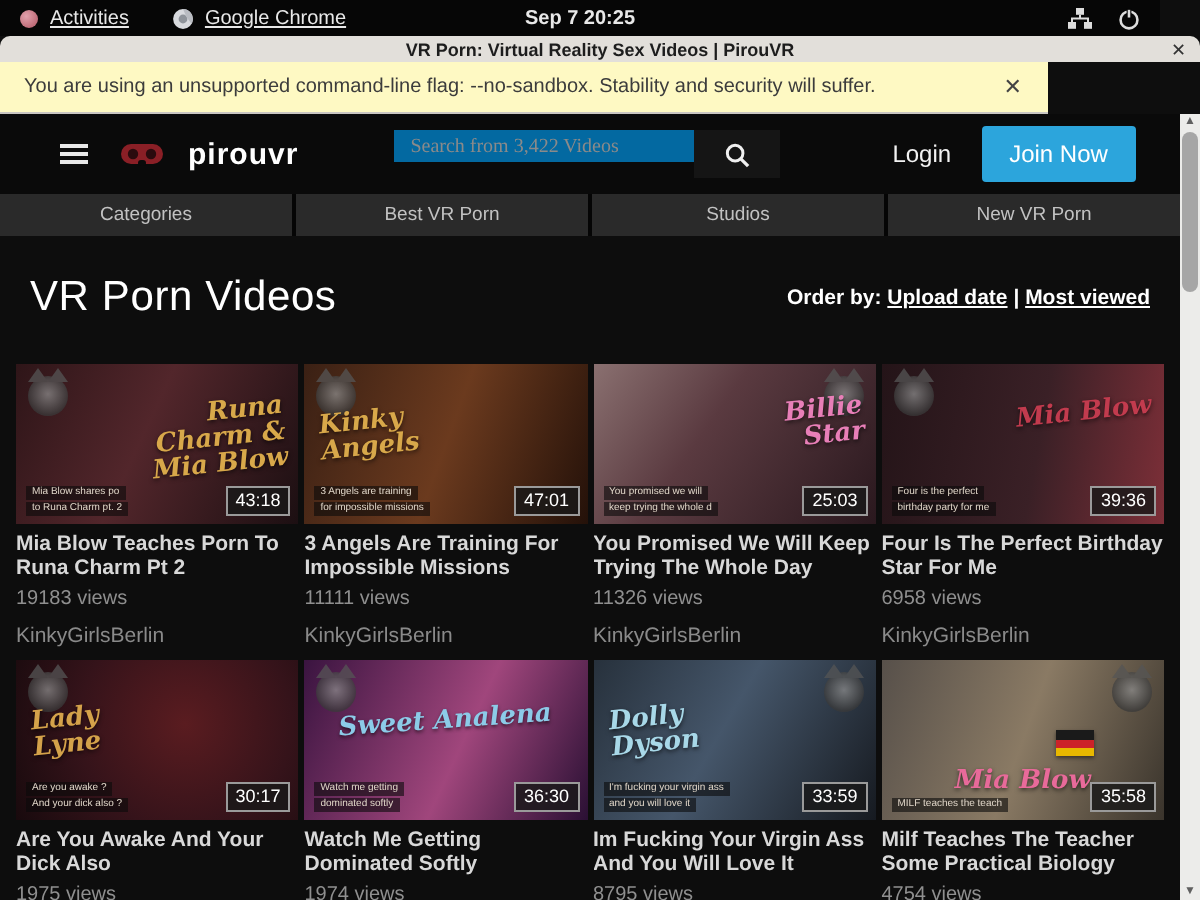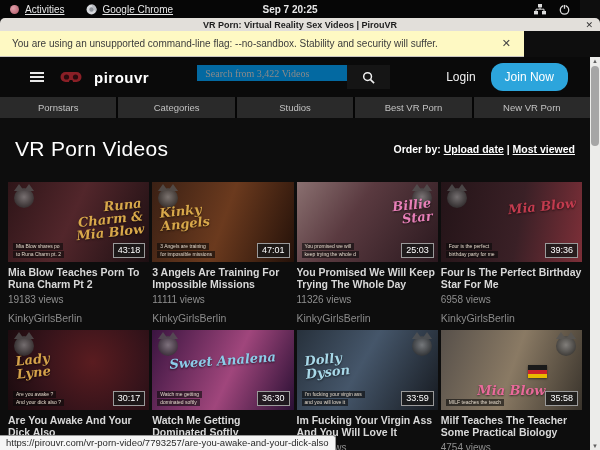--- a/index.html
+++ b/index.html
@@ -39,21 +39,21 @@
   .logo { display:flex; align-items:center; gap:12px; margin-left:16px; cursor:pointer; }
   .logo-text { color:#fff; font-weight:bold; font-size:15px; letter-spacing:.5px; }
   .search-group { display:flex; margin-left:48px; }
   .search-input { width:150px; height:16px; background:#0369a1; border:none; color:#bbb;
     font-size:10px; padding:0 8px; outline:none; font-family:Liberation Serif, serif; }
   .search-input::placeholder { color:#8a8a8a; }
   .search-btn { width:43px; height:24px; background:#151515; border:none; display:flex;
     align-items:center; justify-content:center; cursor:pointer; }
   .login { margin-left:56px; color:#f2f2f2; font-size:12px; cursor:pointer; }
   .join-btn { margin-left:15px; background:#2ca5dc; color:#fff; border:none; font-size:12px;
-    padding:7px 14px; border-radius:12px; cursor:pointer; font-family:"Liberation Sans",sans-serif; }
+    padding:7px 14px; border-radius:2px; cursor:pointer; font-family:"Liberation Sans",sans-serif; }
 
   
   .nav { height:21px; display:flex; gap:2px; background:#050505; }
   .nav-item { flex:1; background:#2a2a2a; color:#c2c2c2; font-size:9.5px; display:flex;
     align-items:center; justify-content:center; cursor:pointer; }
 
   
   .title-row { height:62px; display:flex; align-items:center; padding:0 15px; }
   .page-title { color:#fff; font-size:21px; font-weight:400; letter-spacing:.3px; }
   .order-by { margin-left:auto; color:#fff; font-size:10.5px; font-weight:bold; }
@@ -170,24 +170,23 @@
             <circle cx="6" cy="6" r="4.2" fill="none" stroke="#f0f0f0" stroke-width="1.6"></circle>
             <line x1="9.2" y1="9.2" x2="13" y2="13" stroke="#f0f0f0" stroke-width="1.8"></line>
           </svg>
         </button>
       </div>
       <div class="login">Login</div>
       <button class="join-btn">Join Now</button>
     </div>
 
     <div class="nav">
-      <div class="nav-item">Pornstars</div>
       <div class="nav-item">Categories</div>
+      <div class="nav-item">Best VR Porn</div>
       <div class="nav-item">Studios</div>
-      <div class="nav-item">Best VR Porn</div>
       <div class="nav-item">New VR Porn</div>
     </div>
 
     <div class="title-row">
       <h1 class="page-title">VR Porn Videos</h1>
       <div class="order-by">
         <span>Order by:</span>
         <a>Upload date</a>
         <span>|</span>
         <a>Most viewed</a>
@@ -328,15 +327,14 @@
     </div>
   </div>
   </div>
 
   <div class="scrollbar">
     <span class="sb-arrow">▲</span>
     <span class="sb-thumb"></span>
     <span class="sb-arrow down">▼</span>
   </div>
 
-  <div class="statusbar">https://pirouvr.com/vr-porn-video/7793257/are-you-awake-and-your-dick-also</div>
 
 </div>
 
 </body></html>

